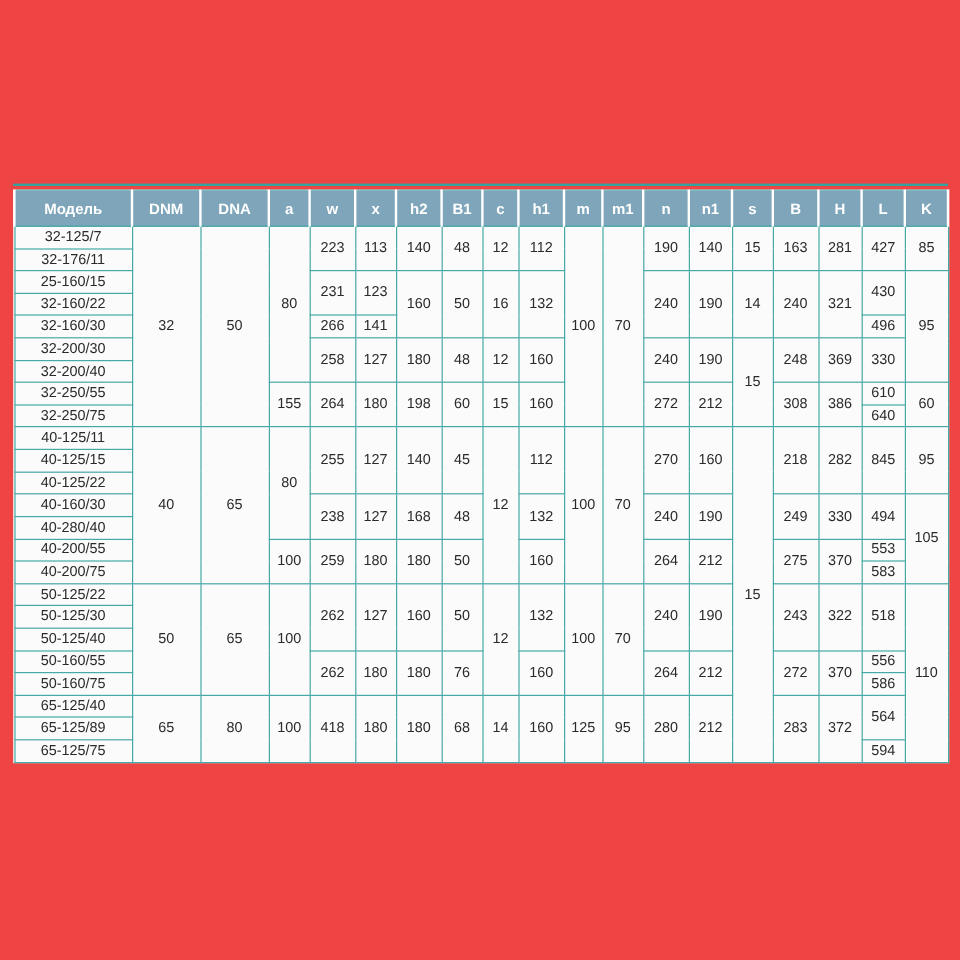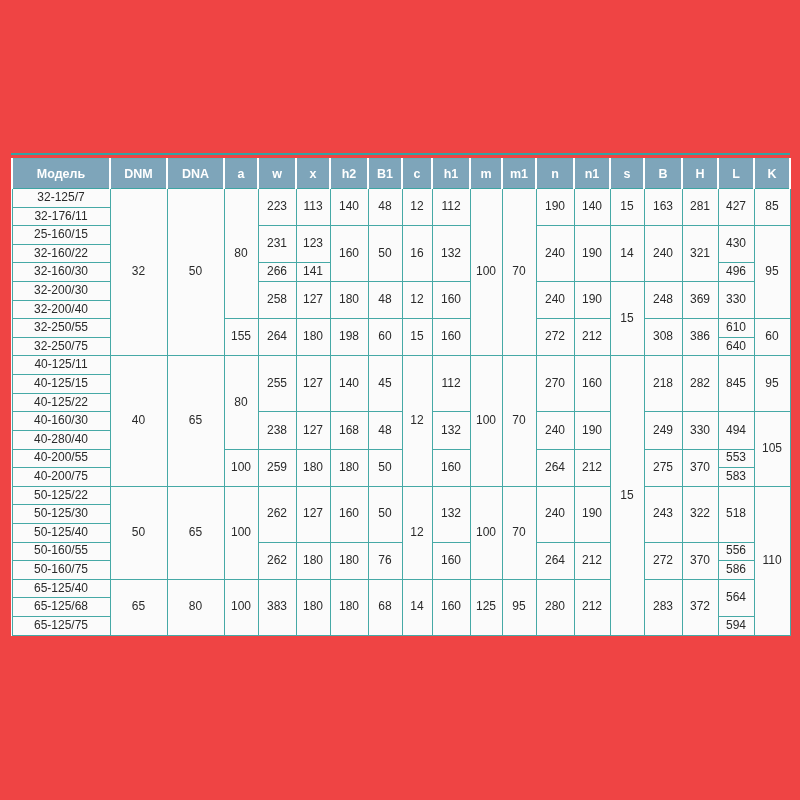--- a/index.html
+++ b/index.html
@@ -309,36 +309,36 @@
           </tr>
           <tr>
             <td class="model-cell">50-160/75</td>
             <td>586</td>
           </tr>
           <tr>
             <td class="model-cell">65-125/40</td>
             <td rowspan="3">65</td>
             <td rowspan="3">80</td>
             <td rowspan="3">100</td>
-            <td rowspan="3">383</td>
+            <td rowspan="3">418</td>
             <td rowspan="3">180</td>
             <td rowspan="3">180</td>
             <td rowspan="3">68</td>
             <td rowspan="3">14</td>
             <td rowspan="3">160</td>
             <td rowspan="3">125</td>
             <td rowspan="3">95</td>
             <td rowspan="3">280</td>
             <td rowspan="3">212</td>
             <td rowspan="3">283</td>
             <td rowspan="3">372</td>
             <td rowspan="2">564</td>
           </tr>
           <tr>
-            <td class="model-cell">65-125/68</td>
+            <td class="model-cell">65-125/89</td>
           </tr>
           <tr>
             <td class="model-cell">65-125/75</td>
             <td>594</td>
           </tr>
         </tbody>
     </table>
   </div>
 </div>
 

